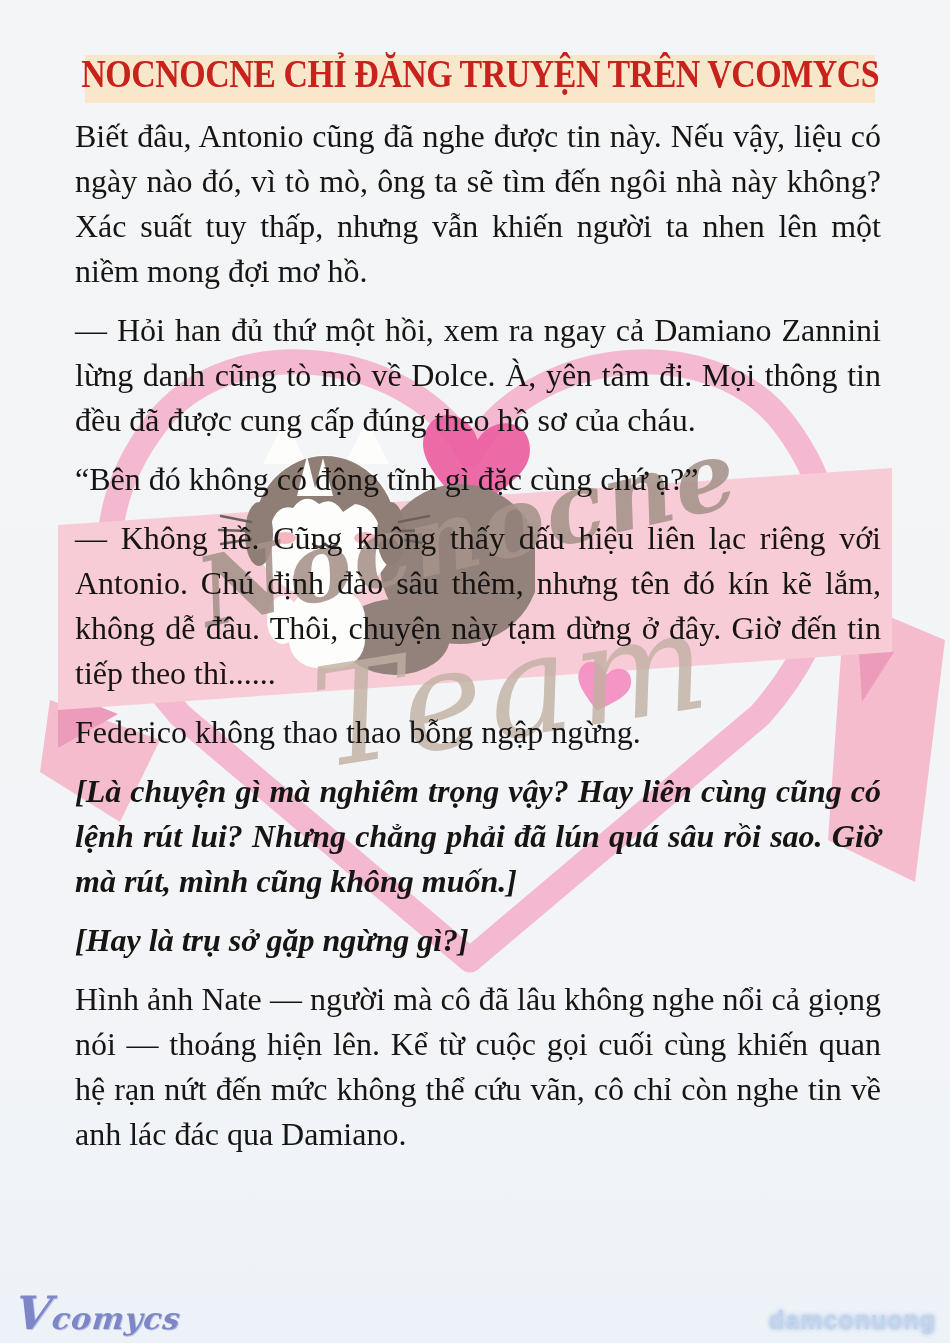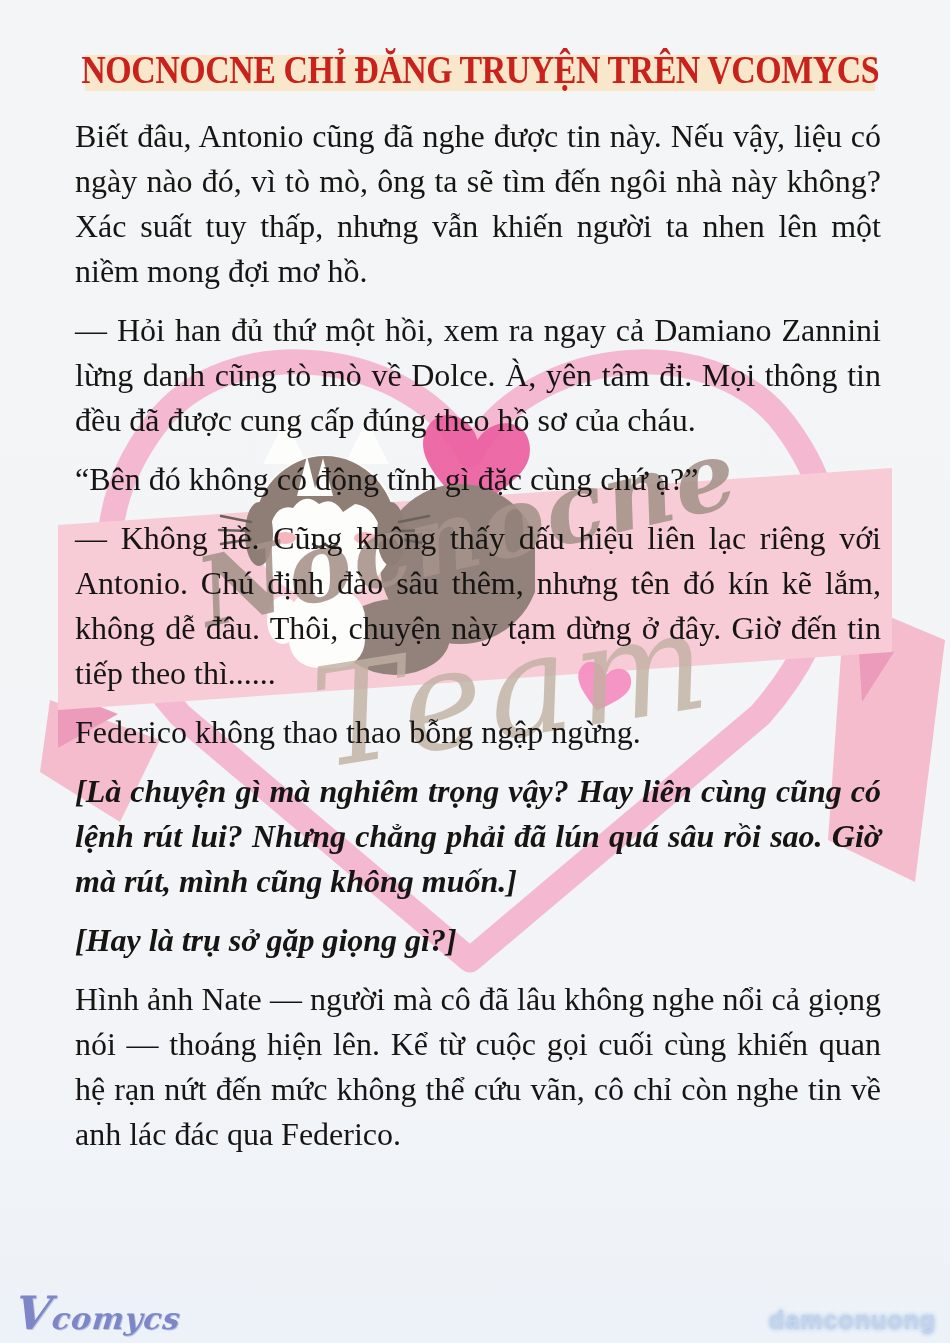--- a/index.html
+++ b/index.html
@@ -18,22 +18,22 @@
     transform:rotate(-13deg);transform-origin:left center;white-space:nowrap;
   }
   .script-team{
     position:absolute;left:315px;top:640px;z-index:3;
     font-family:"DejaVu Serif",serif;font-style:italic;
     font-size:138px;color:#c1b0a2;opacity:.8;letter-spacing:6px;
     transform:rotate(-9deg);transform-origin:left center;white-space:nowrap;
   }
   
   .banner{
-    position:absolute;left:85px;top:55px;width:790px;height:36px;z-index:5;
-    background:#f9e7cb;display:flex;align-items:flex-end;justify-content:center;
+    position:absolute;left:85px;top:55px;width:790px;height:48px;z-index:5;
+    background:#f9e7cb;display:flex;align-items:flex-start;justify-content:center;
   }
   .banner span{
     color:#c9211b;font-weight:bold;font-size:35px;letter-spacing:-.5px;
     display:inline-block;transform:scale(.97,1.12);white-space:nowrap;
   }
   .content{position:absolute;left:75px;top:114px;width:806px;z-index:5;}
   .content p{
     margin:0 0 14px 0;font-size:32px;line-height:45px;color:#171513;
     text-align:justify;
   }
@@ -126,22 +126,22 @@
     <span>NOCNOCNE CHỈ ĐĂNG TRUYỆN TRÊN VCOMYCS</span>
   </div>
 
   <div class="content">
     <p>Biết đâu, Antonio cũng đã nghe được tin này. Nếu vậy, liệu có ngày nào đó, vì tò mò, ông ta sẽ tìm đến ngôi nhà này không? Xác suất tuy thấp, nhưng vẫn khiến người ta nhen lên một niềm mong đợi mơ hồ.</p>
     <p>— Hỏi han đủ thứ một hồi, xem ra ngay cả Damiano Zannini lừng danh cũng tò mò về Dolce. À, yên tâm đi. Mọi thông tin đều đã được cung cấp đúng theo hồ sơ của cháu.</p>
     <p>“Bên đó không có động tĩnh gì đặc cùng chứ ạ?”</p>
     <p>— Không hề. Cũng không thấy dấu hiệu liên lạc riêng với Antonio. Chú định đào sâu thêm, nhưng tên đó kín kẽ lắm, không dễ đâu. Thôi, chuyện này tạm dừng ở đây. Giờ đến tin tiếp theo thì......</p>
     <p>Federico không thao thao bỗng ngập ngừng.</p>
     <p class="italic">[Là chuyện gì mà nghiêm trọng vậy? Hay liên cùng cũng có lệnh rút lui? Nhưng chẳng phải đã lún quá sâu rồi sao. Giờ mà rút, mình cũng không muốn.]</p>
-    <p class="italic">[Hay là trụ sở gặp giọng gì?]</p>
-    <p>Hình ảnh Nate — người mà cô đã lâu không nghe nổi cả giọng nói — thoáng hiện lên. Kể từ cuộc gọi cuối cùng khiến quan hệ rạn nứt đến mức không thể cứu vãn, cô chỉ còn nghe tin về anh lác đác qua Federico.</p>
+    <p class="italic">[Hay là trụ sở gặp ngừng gì?]</p>
+    <p>Hình ảnh Nate — người mà cô đã lâu không nghe nổi cả giọng nói — thoáng hiện lên. Kể từ cuộc gọi cuối cùng khiến quan hệ rạn nứt đến mức không thể cứu vãn, cô chỉ còn nghe tin về anh lác đác qua Damiano.</p>
   </div>
 
   <div class="footer-logo">
     <span class="big-v">V</span><span class="rest">comycs</span>
   </div>
   <div class="credit">damconuong</div>
 
 </div>
 
 </body></html>

